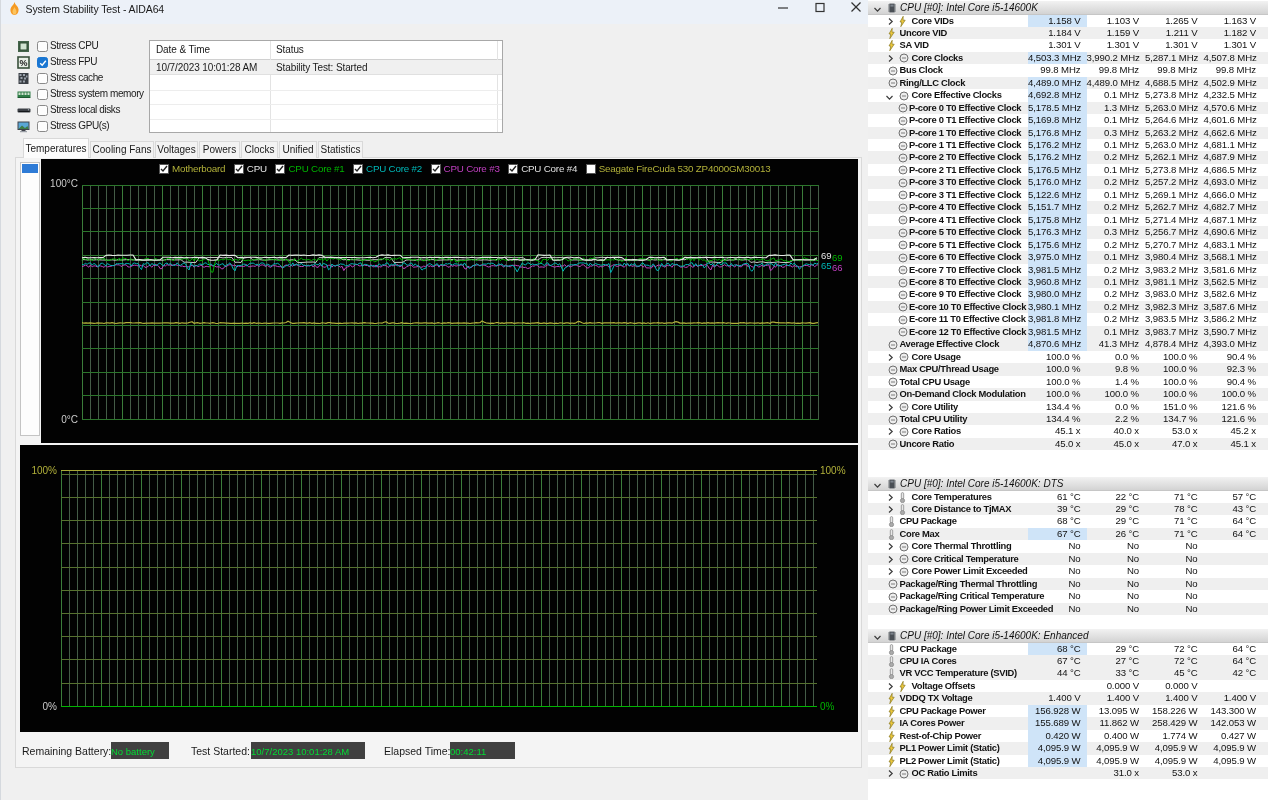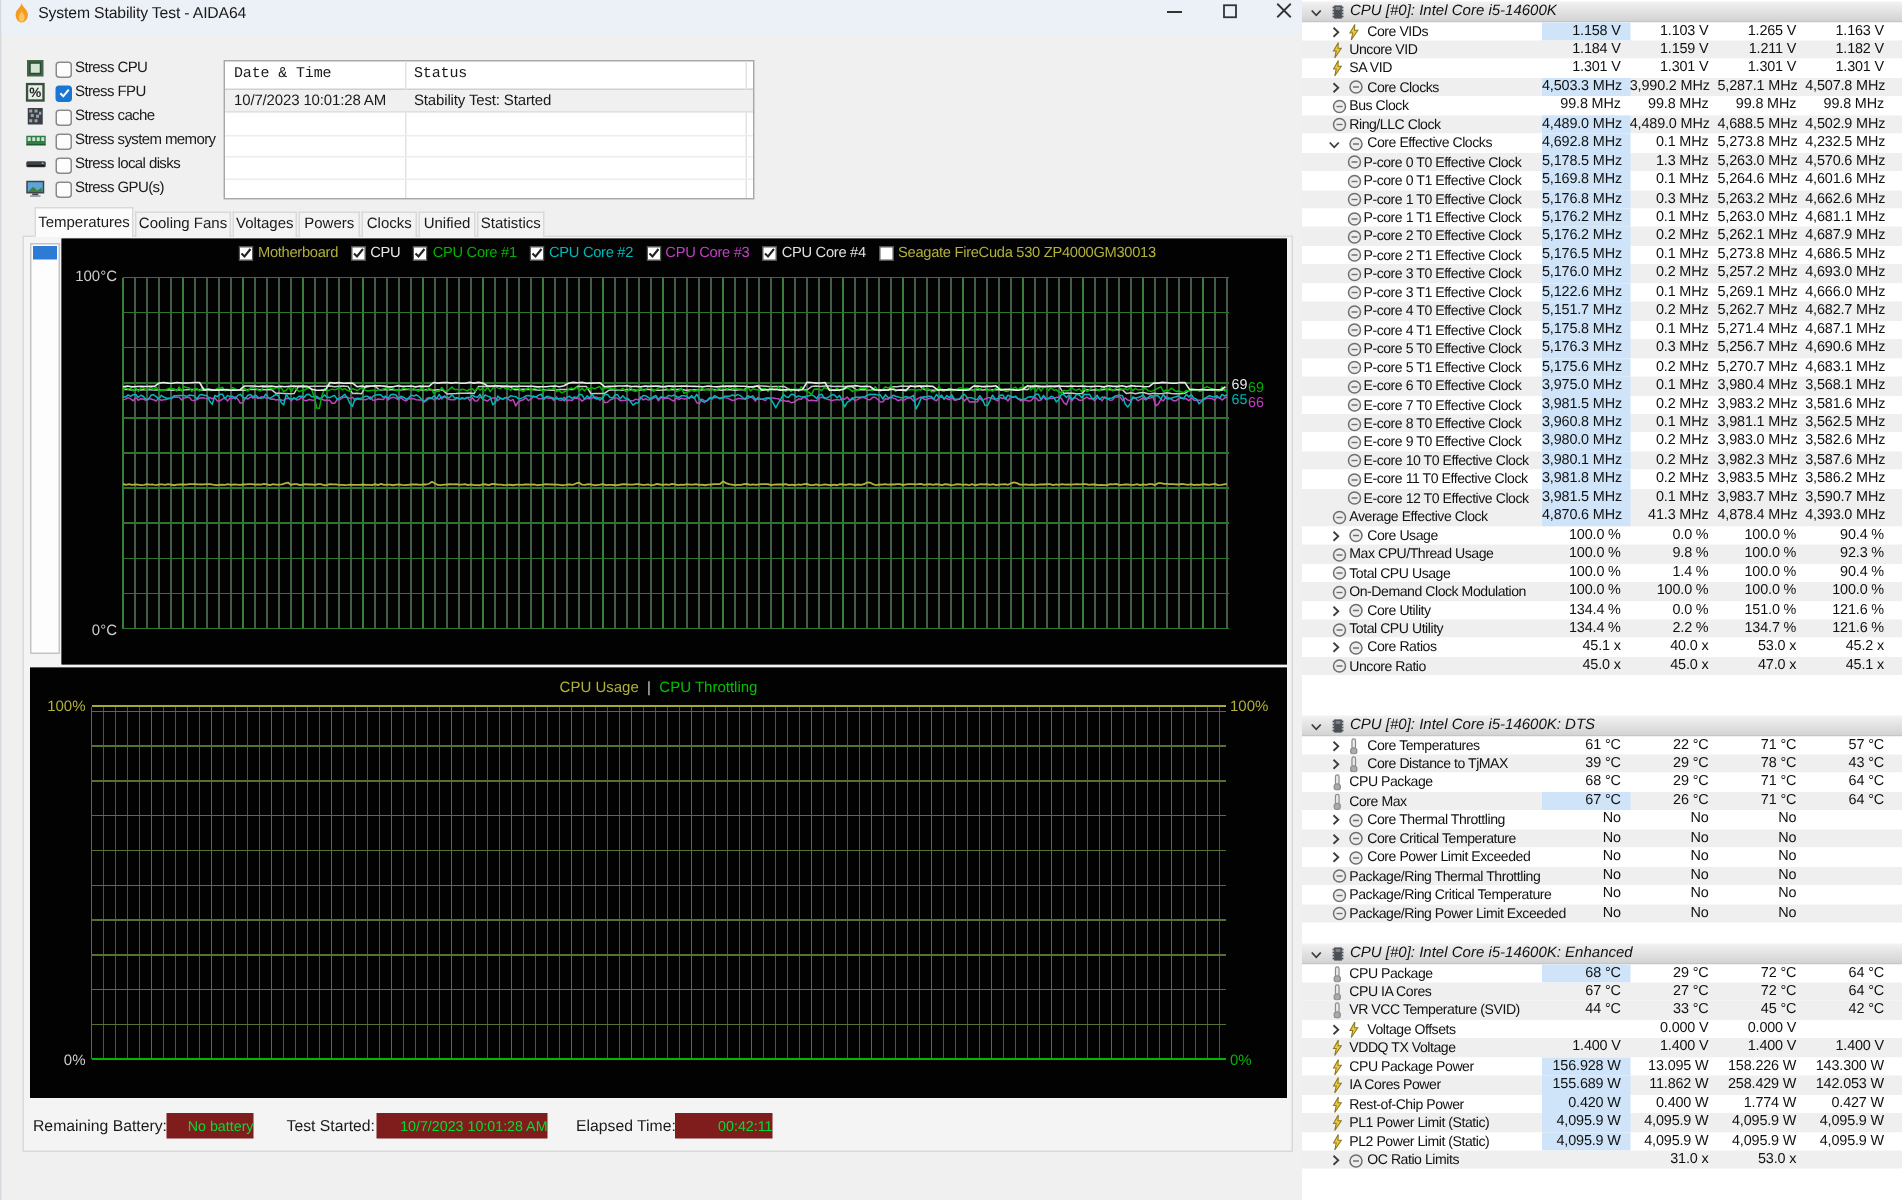--- a/index.html
+++ b/index.html
@@ -9,40 +9,40 @@
 .capb { position:absolute; top:0; }
 #ca { position:absolute; left:14px; top:157px; width:847px; height:611px; background:#f4f4f4; border:1px solid #d9d9d9; }
 .tab { position:absolute; top:141px; height:17px; background:#f3f3f3; border:1px solid #d9d9d9; border-bottom:none; font-size:10px; text-align:center; line-height:16px; color:#1a1a1a; }
 .tab.on { top:138px; height:20px; background:#fcfcfc; line-height:19px; z-index:3; }
 .srow { position:absolute; left:0; height:16px; width:300px; }
 .sic { position:absolute; left:16px; top:1px; width:14px; height:13px; }
 .cbu { position:absolute; left:36px; top:2.5px; width:11px; height:11px; background:#fdfdfd; border:1px solid #8a8a8a; border-radius:2.5px; }
 .cbc { position:absolute; left:36px; top:2.5px; width:11px; height:11px; background:#1976d2; border:1px solid #1976d2; border-radius:2.5px; text-align:center; line-height:8px; }
 .slb { position:absolute; left:49px; top:1.5px; font-size:10px; letter-spacing:-0.4px; white-space:nowrap; }
 #dtable { position:absolute; left:148px; top:40px; width:354px; height:93px; background:#fff; border:1px solid #a8a8a8; font-size:10px; letter-spacing:-0.1px; }
-#dtable .hd { position:absolute; top:0; height:18px; line-height:18px;font-family:Liberation Mono, monospace; }
+#dtable .hd { position:absolute; top:0; height:18px; line-height:18px; }
 #p1 { position:absolute; left:40px; top:159px; width:817px; height:284px; background:#020202; }
 #p2 { position:absolute; left:19px; top:445px; width:838px; height:287px; background:#020202; }
 .leg { position:absolute; left:118px; top:4px; display:flex; gap:8.5px; white-space:nowrap; font-size:9.8px; letter-spacing:-0.2px; }
 .li { display:inline-flex; align-items:center; gap:3px; }
 #gauge { position:absolute; left:19px; top:162px; width:20px; height:274px; background:#fdfdfd; border:1px solid #c4c4c4; }
 #gfill { position:absolute; left:1px; top:1px; width:16px; height:9px; background:#2e7bd6; }
 .blb { position:absolute; font-size:10.5px; color:#1a1a1a; top:745px; }
-.bbox { position:absolute; top:741.5px; height:17.5px; background:#7f1d1d; color:#00dd33; font-size:9.5px; text-align:right; }
+.bbox { position:absolute; top:741.5px; height:17.5px; background:#404040; color:#00dd33; font-size:9.5px; text-align:left; }
 .bbox span { display:block; margin-top:4px; }
 #btnrow { position:absolute; left:0; top:768.5px; width:100%; height:31.5px; background:#f0f0f0; border-top:1px solid #dcdcdc; }
 .btn { position:absolute; top:8.5px; height:18px; background:#fdfdfd; border:1px solid #cfcfcf; border-radius:2.5px; font-size:10px; text-align:center; color:#1a1a1a; line-height:16px; }
 .btn.dis { color:#a6a6a6; background:#f5f5f5; border-color:#dadada; }
 .rp { position:absolute; left:868px; top:0; width:400px; height:565px; background:#fff; font-size:10px; }
 .sec { position:absolute; left:0; width:400px; }
 .hdr { position:relative; height:13.5px; background:linear-gradient(#f2f2f2,#d3d3d3); border-bottom:1px solid #c6c6c6; }
 .ht { position:absolute; left:32px; top:0.5px; font-style:italic; font-size:10px; color:#111; white-space:nowrap; }
 .row { position:relative; height:12.46px; background:#fff; white-space:nowrap; line-height:12.46px; }
 .row.g { background:#efefef; }
-.lb { position:absolute; top:0; font-size:9.4px; letter-spacing:-0.3px; color:#111; }
+.lb { position:absolute; top:0; font-size:9.4px; letter-spacing:-0.3px; color:#111;font-weight:bold; }
 .c { position:absolute; top:0; width:58.5px; text-align:right; padding-right:6px; font-size:9.6px; letter-spacing:-0.1px; color:#111; }
 .c1 { left:160px; } .c2 { left:218.5px; } .c3 { left:277px; } .c4 { left:335.5px; }
 .bl { background:#cfe4f8; }
 .xp { position:absolute; display:block; }
 i { font-style:normal; }
 </style></head>
 <body>
 <div id="lw">
   <div id="tb">
     <svg width="11" height="14" viewBox="0 0 11 14" style="position:absolute;left:8px;top:2px">
@@ -439,21 +439,20 @@
           <line x1="41" y1="238.0" x2="797" y2="238.0" stroke="#577230" stroke-width="1"></line>
           <line x1="41" y1="261.2" x2="797" y2="261.2" stroke="#577230" stroke-width="1"></line>
         </g>
         <line x1="41" y1="261" x2="797" y2="261" stroke="#00b400" stroke-width="1" shape-rendering="crispEdges"></line>
         <line x1="41" y1="25.7" x2="797" y2="25.7" stroke="#a9a837" stroke-width="1.1" shape-rendering="crispEdges"></line>
         <text x="37" y="29" text-anchor="end" font-size="10" fill="#b2b13a">100%</text>
         <text x="37" y="265" text-anchor="end" font-size="10" fill="#cccccc">0%</text>
         <text x="800" y="29" font-size="10" fill="#b2b13a">100%</text>
         <text x="800" y="265" font-size="10" fill="#00b400">0%</text>
       </svg>
-    <div style="position:absolute;left:0;top:8px;width:100%;text-align:center;font-size:10px"><span style="color:#b2b13a">CPU Usage</span><span style="color:#d0d0d0"> &nbsp;|&nbsp; </span><span style="color:#00c000">CPU Throttling</span></div>
   </div>
   <span class="blb" style="left:21px">Remaining Battery:</span>
   <div class="bbox" style="left:110px;width:58px">
       <span>No battery</span>
     </div>
   <span class="blb" style="left:190px">Test Started:</span>
   <div class="bbox" style="left:250px;width:114px">
       <span>10/7/2023 10:01:28 AM</span>
     </div>
   <span class="blb" style="left:383px">Elapsed Time:</span>

